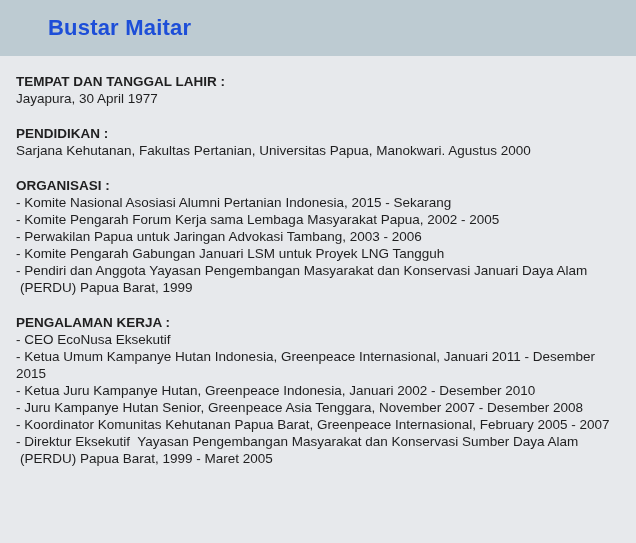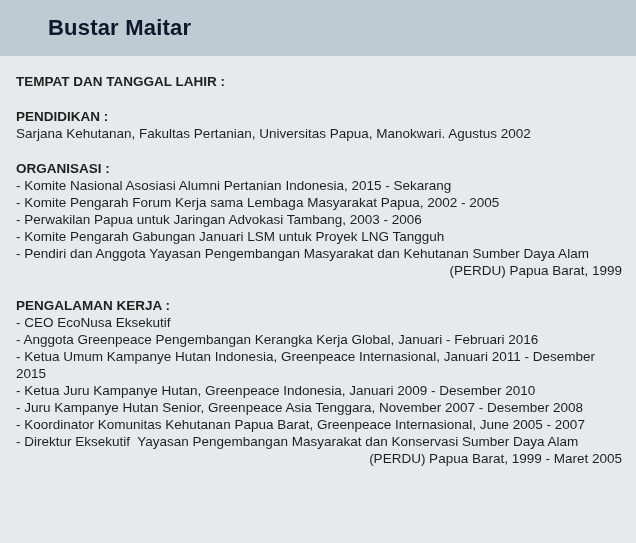--- a/index.html
+++ b/index.html
@@ -22,80 +22,79 @@
   .band{
     width:636px;height:56px;
     background:var(--header-bg);
     display:flex;align-items:center;
   }
   .band h1{
     font-size:22px;
     font-weight:bold;
     letter-spacing:0.2px;
     padding-left:48px;
-    color:#0f172a;
+    color:#1d4ed8;
   }
   .content{
     padding:17px 14px 0 16px;
   }
   section{
     margin-bottom:18px;
   }
   .h{
     font-weight:bold;
     font-size:13.5px;
     line-height:17px;
     white-space:pre-wrap;
   }
   .ln{
     font-size:13.5px;
     line-height:17px;
     white-space:pre-wrap;
   }
   .cont{
     padding-left:4px;
-    text-align:right;
   }
 </style>
 </head>
 <body>
 
 <div class="page">
 
   <header class="band">
     <h1>Bustar Maitar</h1>
   </header>
 
   <main class="content">
 
     <section>
       <div class="h">TEMPAT DAN TANGGAL LAHIR :</div>
+      <div class="ln">Jayapura, 30 April 1977</div>
     </section>
 
     <section>
       <div class="h">PENDIDIKAN :</div>
-      <div class="ln">Sarjana Kehutanan, Fakultas Pertanian, Universitas Papua, Manokwari. Agustus 2002</div>
+      <div class="ln">Sarjana Kehutanan, Fakultas Pertanian, Universitas Papua, Manokwari. Agustus 2000</div>
     </section>
 
     <section>
       <div class="h">ORGANISASI :</div>
       <div class="ln">- Komite Nasional Asosiasi Alumni Pertanian Indonesia, 2015 - Sekarang</div>
       <div class="ln">- Komite Pengarah Forum Kerja sama Lembaga Masyarakat Papua, 2002 - 2005</div>
       <div class="ln">- Perwakilan Papua untuk Jaringan Advokasi Tambang, 2003 - 2006</div>
       <div class="ln">- Komite Pengarah Gabungan Januari LSM untuk Proyek LNG Tangguh</div>
-      <div class="ln">- Pendiri dan Anggota Yayasan Pengembangan Masyarakat dan Kehutanan Sumber Daya Alam</div>
+      <div class="ln">- Pendiri dan Anggota Yayasan Pengembangan Masyarakat dan Konservasi Januari Daya Alam</div>
       <div class="ln cont">(PERDU) Papua Barat, 1999</div>
     </section>
 
     <section>
       <div class="h">PENGALAMAN KERJA :</div>
       <div class="ln">- CEO EcoNusa Eksekutif</div>
-      <div class="ln">- Anggota Greenpeace Pengembangan Kerangka Kerja Global, Januari - Februari 2016</div>
       <div class="ln">- Ketua Umum Kampanye Hutan Indonesia, Greenpeace Internasional, Januari 2011 - Desember 2015</div>
-      <div class="ln">- Ketua Juru Kampanye Hutan, Greenpeace Indonesia, Januari 2009 - Desember 2010</div>
+      <div class="ln">- Ketua Juru Kampanye Hutan, Greenpeace Indonesia, Januari 2002 - Desember 2010</div>
       <div class="ln">- Juru Kampanye Hutan Senior, Greenpeace Asia Tenggara, November 2007 - Desember 2008</div>
-      <div class="ln">- Koordinator Komunitas Kehutanan Papua Barat, Greenpeace Internasional, June 2005 - 2007</div>
+      <div class="ln">- Koordinator Komunitas Kehutanan Papua Barat, Greenpeace Internasional, February 2005 - 2007</div>
       <div class="ln">- Direktur Eksekutif  Yayasan Pengembangan Masyarakat dan Konservasi Sumber Daya Alam</div>
       <div class="ln cont">(PERDU) Papua Barat, 1999 - Maret 2005</div>
     </section>
 
   </main>
 </div>
 
 </body></html>

